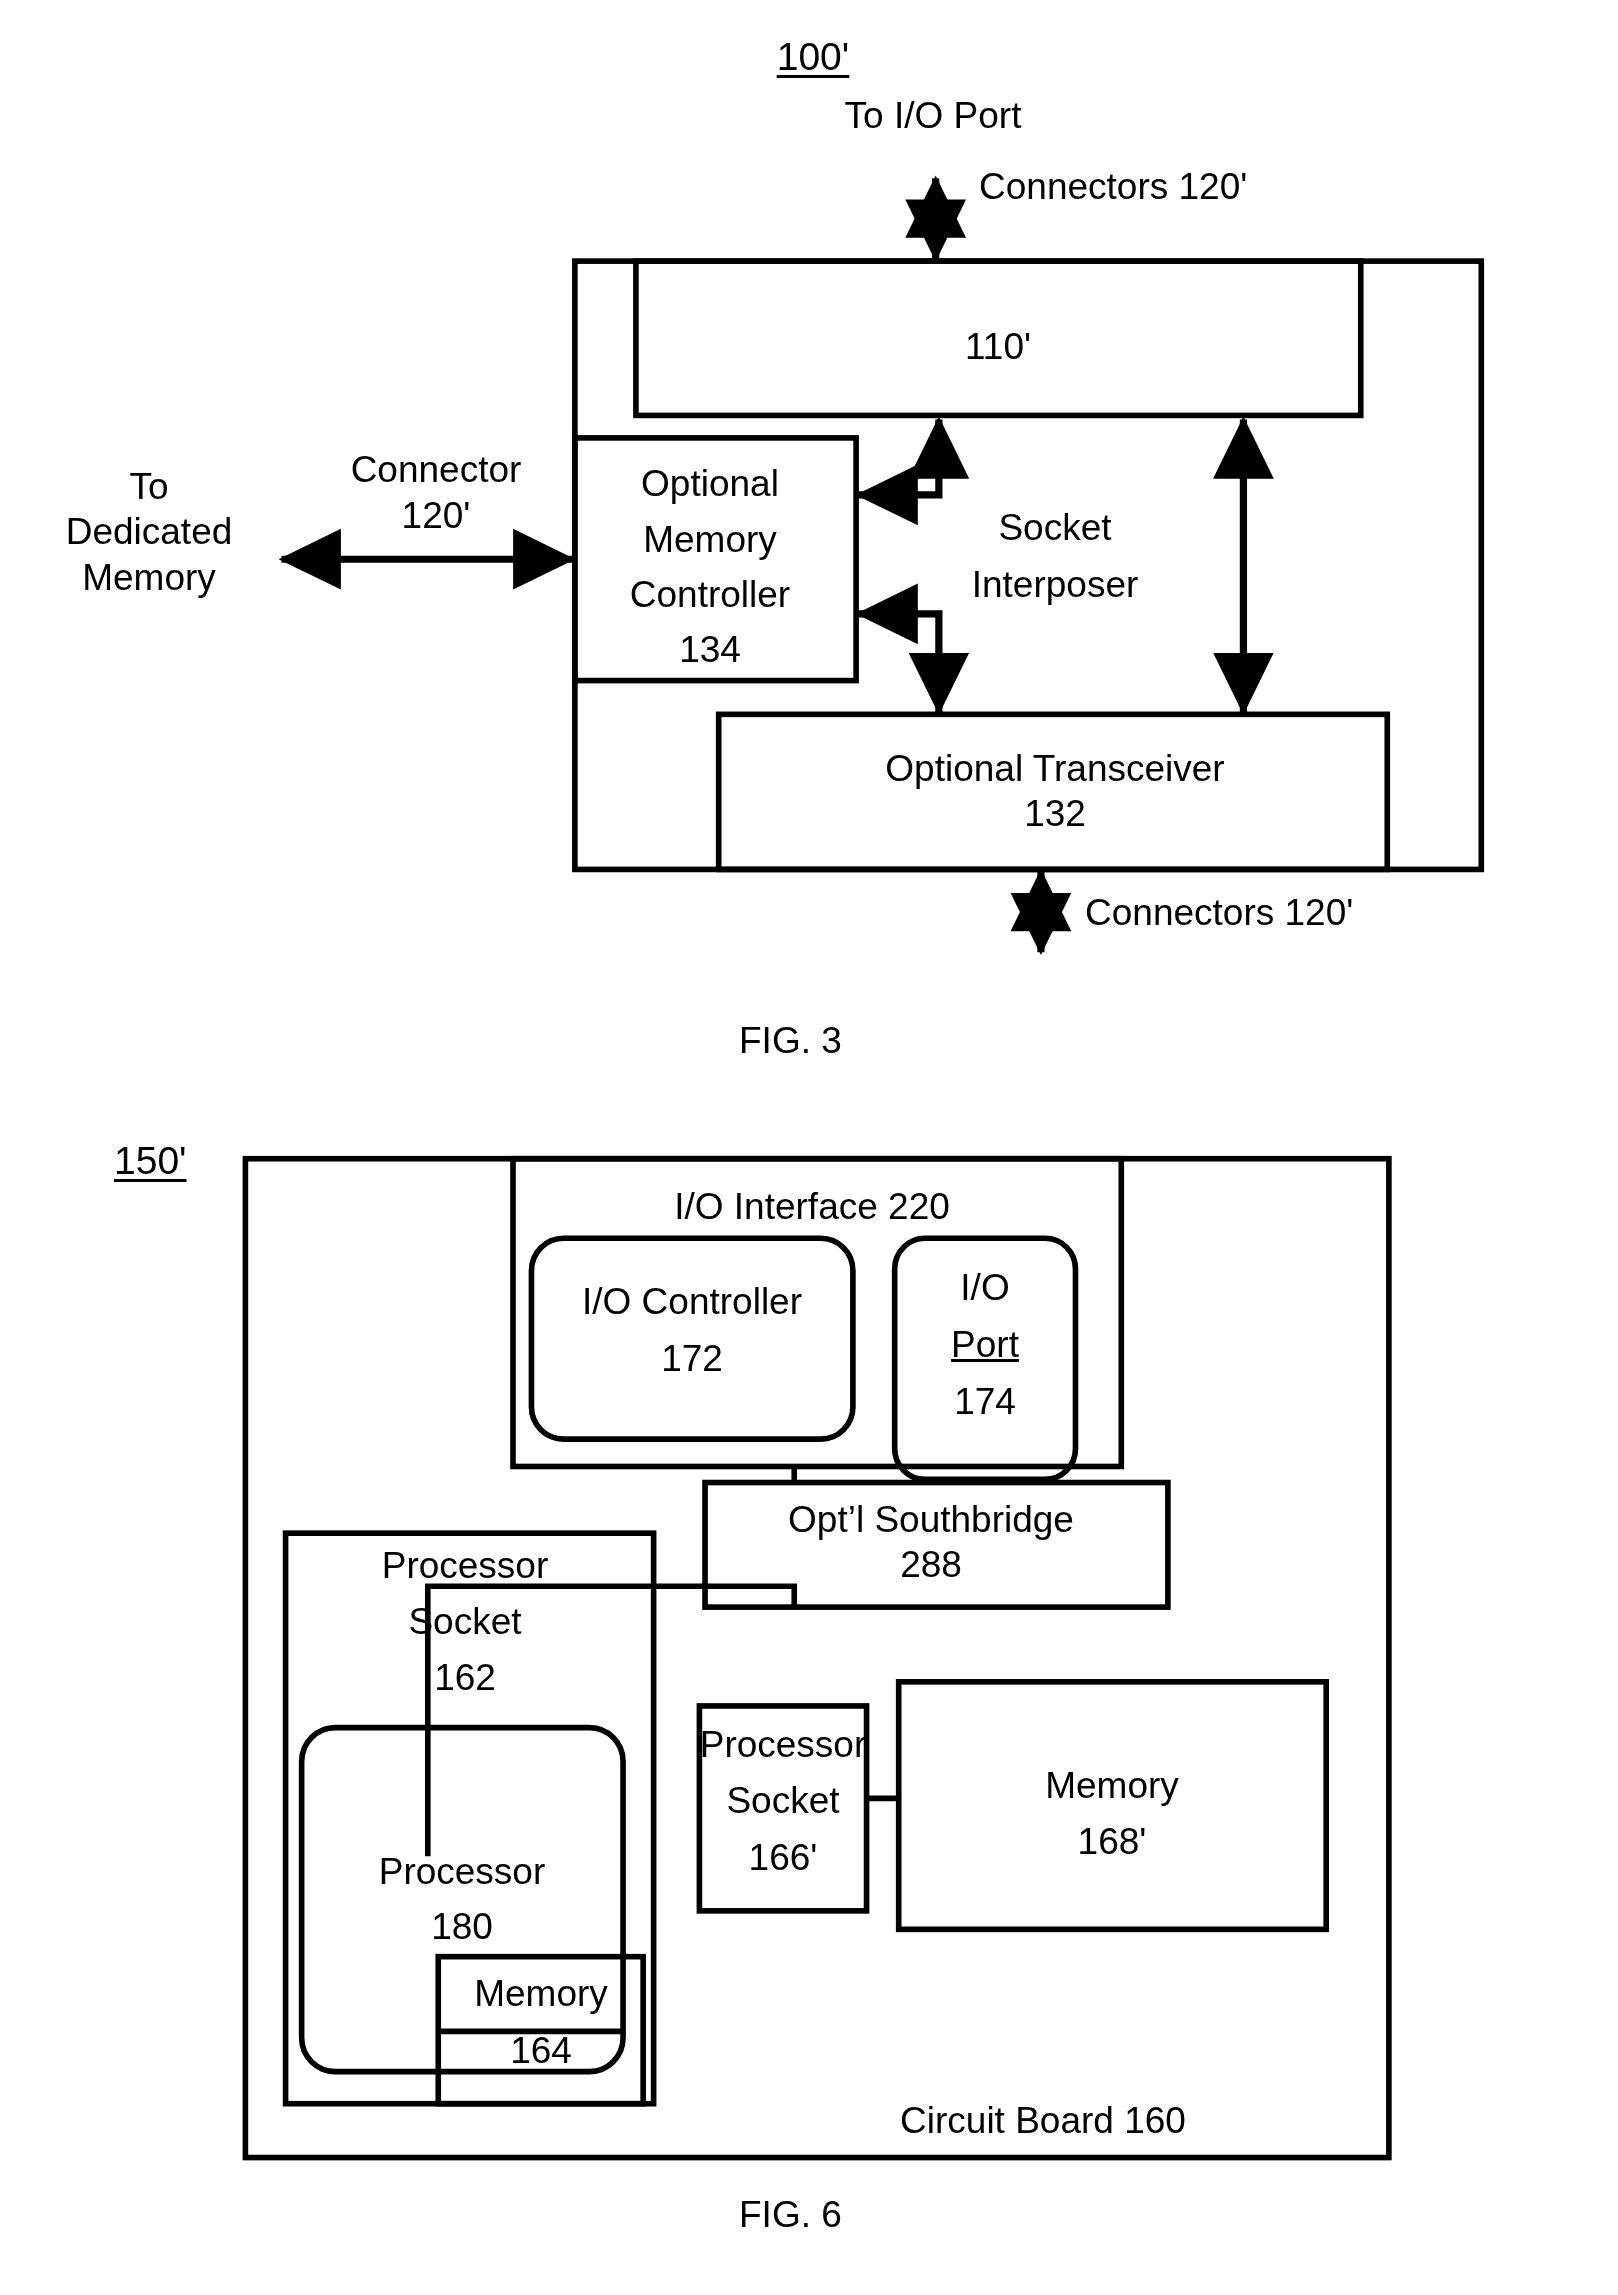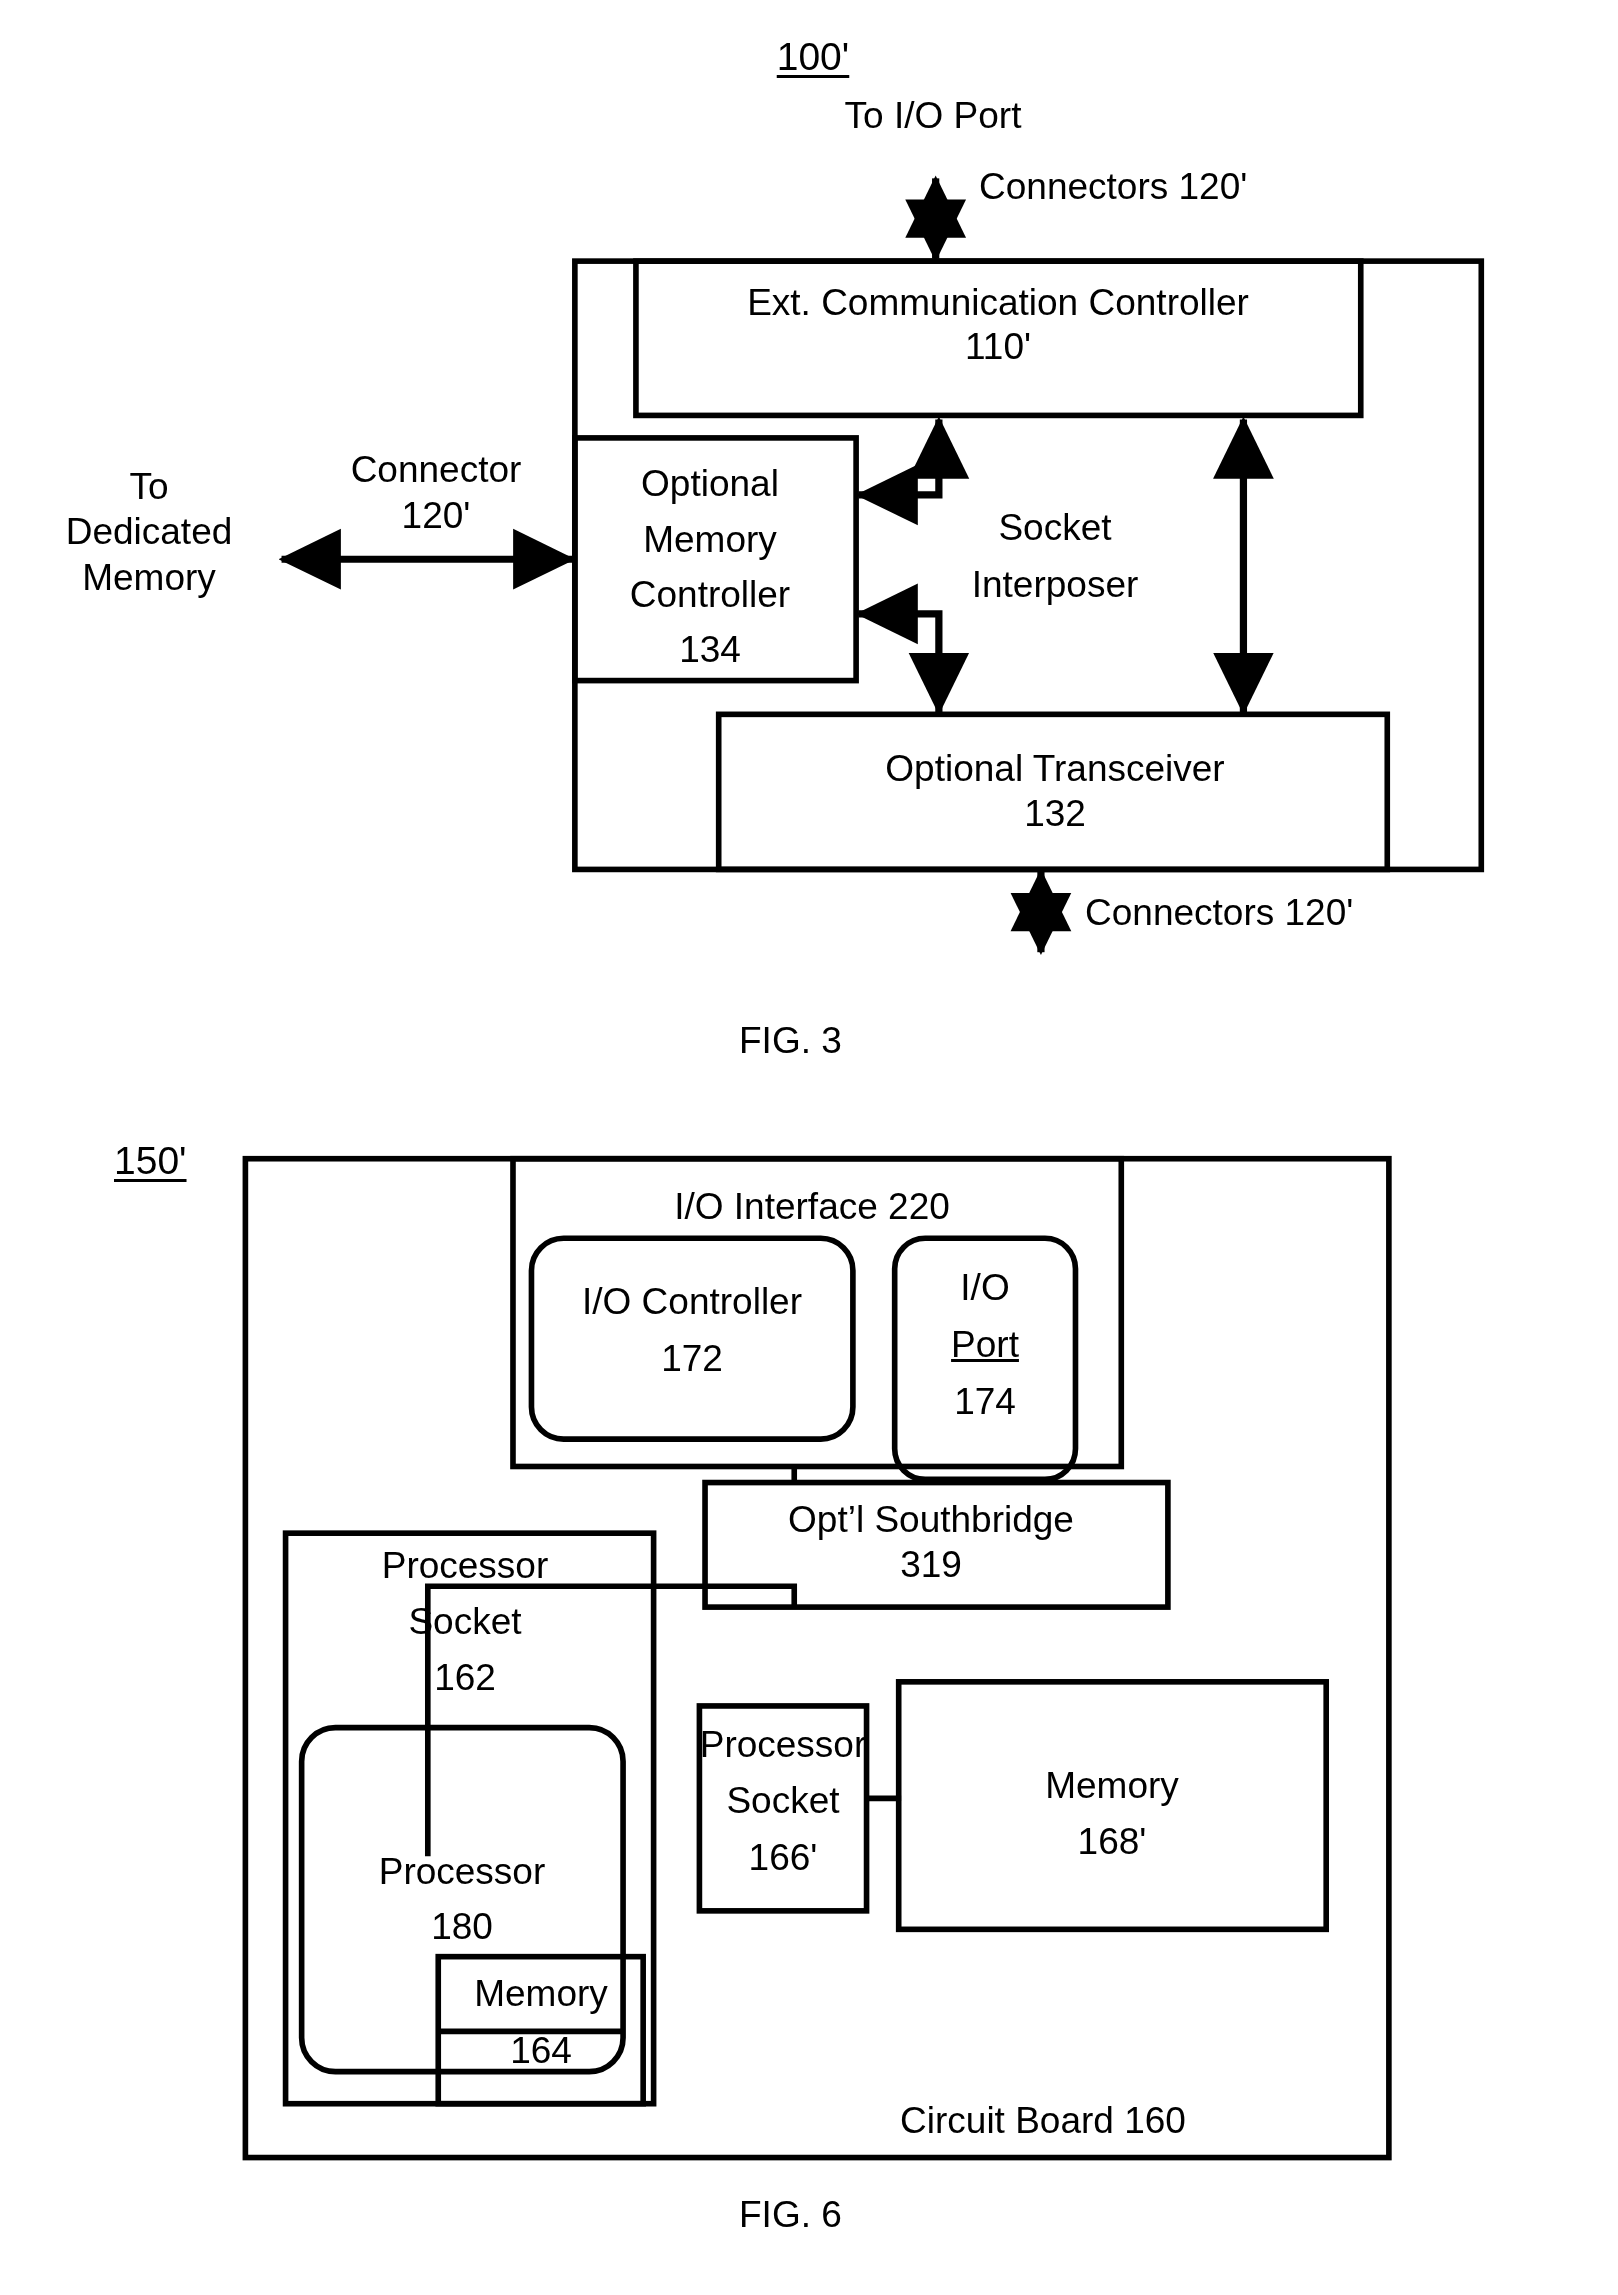--- a/index.html
+++ b/index.html
@@ -111,21 +111,20 @@
 
     </g>
   </svg>
 
   <div class="lbl t48 ctr ref-underline" style="left:813px; top:26px;">100'</div>
 
   <div class="lbl t46 ctr" style="left:933px; top:86px;">To I/O Port</div>
 
   <div class="lbl t46" style="left:979px; top:157px;">Connectors 120'</div>
 
-  <div class="lbl t46 ctr" style="left:998px; top:273px;">Ext. Communication Controller</div>
   <div class="lbl t46 ctr" style="left:998px; top:317px;">110'</div>
 
   <div class="lbl t46 ctr" style="left:149px; top:457px;">To</div>
   <div class="lbl t46 ctr" style="left:149px; top:502px;">Dedicated</div>
   <div class="lbl t46 ctr" style="left:149px; top:548px;">Memory</div>
 
   <div class="lbl t46 ctr" style="left:436px; top:440px;">Connector</div>
   <div class="lbl t46 ctr" style="left:436px; top:486px;">120'</div>
 
   <div class="lbl t46 ctr" style="left:710px; top:454px;">Optional</div>
@@ -149,21 +148,21 @@
   <div class="lbl t46 ctr" style="left:812px; top:1177px;">I/O Interface 220</div>
 
   <div class="lbl t46 ctr" style="left:692px; top:1272px;">I/O Controller</div>
   <div class="lbl t46 ctr" style="left:692px; top:1329px;">172</div>
 
   <div class="lbl t46 ctr" style="left:985px; top:1258px;">I/O</div>
   <div class="lbl t46 ctr" style="left:985px; top:1315px;text-decoration:underline;">Port</div>
   <div class="lbl t46 ctr" style="left:985px; top:1372px;">174</div>
 
   <div class="lbl t46 ctr" style="left:931px; top:1490px;">Opt’l Southbridge</div>
-  <div class="lbl t46 ctr" style="left:931px; top:1535px;">319</div>
+  <div class="lbl t46 ctr" style="left:931px; top:1535px;">288</div>
 
   <div class="lbl t46 ctr" style="left:465px; top:1536px;">Processor</div>
   <div class="lbl t46 ctr" style="left:465px; top:1592px;">Socket</div>
   <div class="lbl t46 ctr" style="left:465px; top:1648px;">162</div>
 
   <div class="lbl t46 ctr" style="left:462px; top:1842px;">Processor</div>
   <div class="lbl t46 ctr" style="left:462px; top:1897px;">180</div>
 
   <div class="lbl t46 ctr" style="left:783px; top:1715px;">Processor</div>
   <div class="lbl t46 ctr" style="left:783px; top:1771px;">Socket</div>

